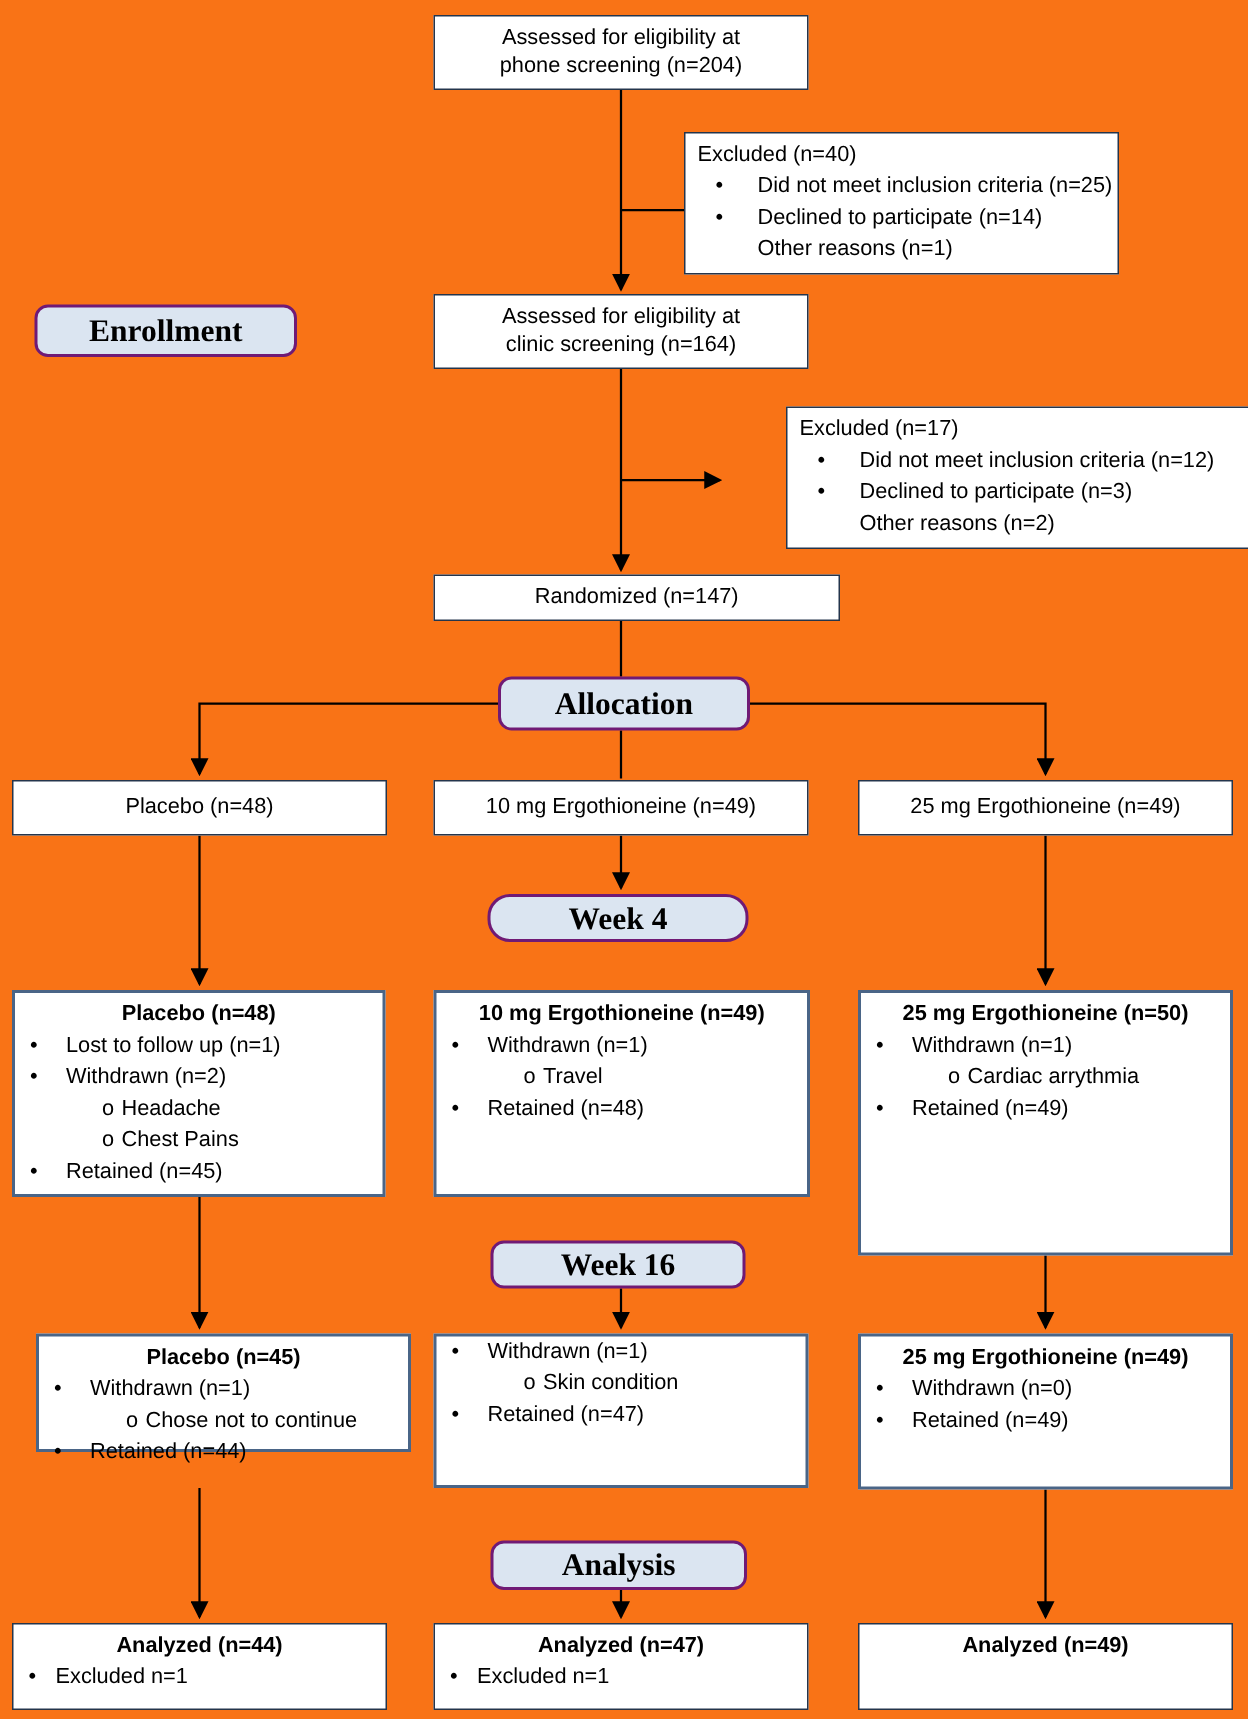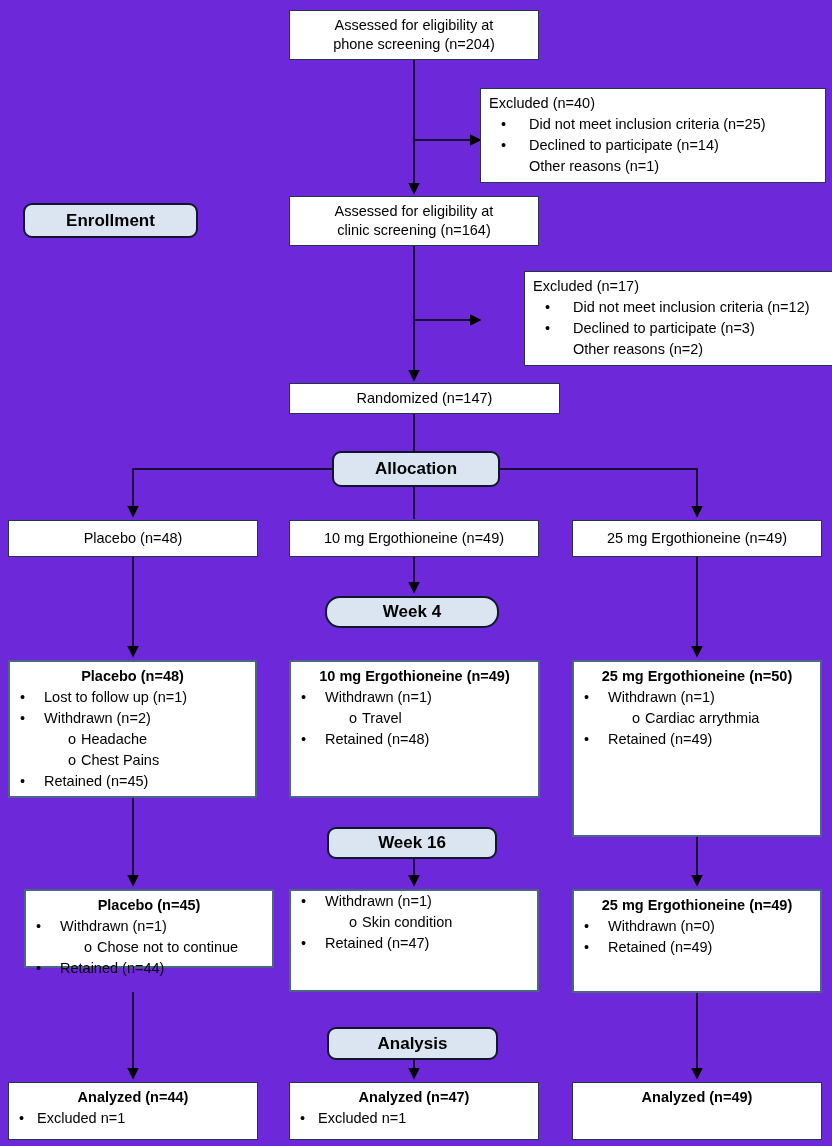--- a/index.html
+++ b/index.html
@@ -1,37 +1,37 @@
 <!DOCTYPE html>
 <html><head>
 <meta charset="utf-8">
 <style>
   html,body{margin:0;padding:0;background:#ffffff;}
   .canvas{
-    position:relative;width:832px;height:1146px;background:#6d28d9;
+    position:relative;width:832px;height:1146px;background:#f97316;
     font-family:"Liberation Sans","DejaVu Sans",sans-serif;
     color:#000;font-size:14.5px;
   }
   .connectors{position:absolute;left:0;top:0;width:832px;height:1146px;pointer-events:none;}
   .box{
     position:absolute;background:#fff;border:1.6px solid #24354c;box-sizing:border-box;
   }
   .box--detail{border:2px solid #4a6587;}
   .box--center{display:flex;flex-direction:column;justify-content:center;align-items:center;text-align:center;line-height:19px;}
   .box-title{font-weight:bold;text-align:center;line-height:21px;padding-top:4px;}
   .ex-title{font-weight:normal;text-align:left;line-height:21px;padding:4px 0 0 8px;}
   .row{display:flex;line-height:21px;}
   .r1{padding-left:10px;}  .r1 .b{flex:none;width:24px;text-align:left;}
   .r2{padding-left:58px;}  .r2 .b{flex:none;width:13px;text-align:left;}
   .rx{padding-left:20px;}  .rx .b{flex:none;width:28px;text-align:left;}
   .ra{padding-left:10px;}  .ra .b{flex:none;width:18px;text-align:left;}
   .pill{
-    position:absolute;background:#dbe5f1;border:2px solid #0f172a;border-radius:9px;
+    position:absolute;background:#dbe5f1;border:2px solid #701a75;border-radius:9px;
     box-sizing:border-box;display:flex;align-items:center;justify-content:center;
-    font-weight:bold;font-size:17px;
+    font-weight:bold;font-size:21px;font-family:Liberation Serif, serif;
   }
 </style>
 </head>
 <body>
 
 <div class="canvas">
 
   <svg class="connectors" viewBox="0 0 832 1146" xmlns="http://www.w3.org/2000/svg">
     <defs>
       <marker id="arr" markerWidth="8" markerHeight="8" refX="7" refY="4" orient="auto">
@@ -57,21 +57,21 @@
       <path d="M697 992 V1078" marker-end="url(#arr)"></path>
       <path d="M414 1060 V1078" marker-end="url(#arr)"></path>
     </g>
   </svg>
 
   <div class="box box--center" style="left:289px;top:10px;width:250px;height:50px;">
     <span>Assessed for eligibility at</span>
     <span>phone screening (n=204)</span>
   </div>
 
-  <div class="box" style="left:480px;top:88px;width:346px;height:95px;">
+  <div class="box" style="left:456px;top:88px;width:290px;height:95px;">
     <div class="ex-title">Excluded (n=40)</div>
     <div class="row rx">
       <span class="b">•</span>
       <span>Did not meet inclusion criteria (n=25)</span>
     </div>
     <div class="row rx">
       <span class="b">•</span>
       <span>Declined to participate (n=14)</span>
     </div>
     <div class="row rx">

